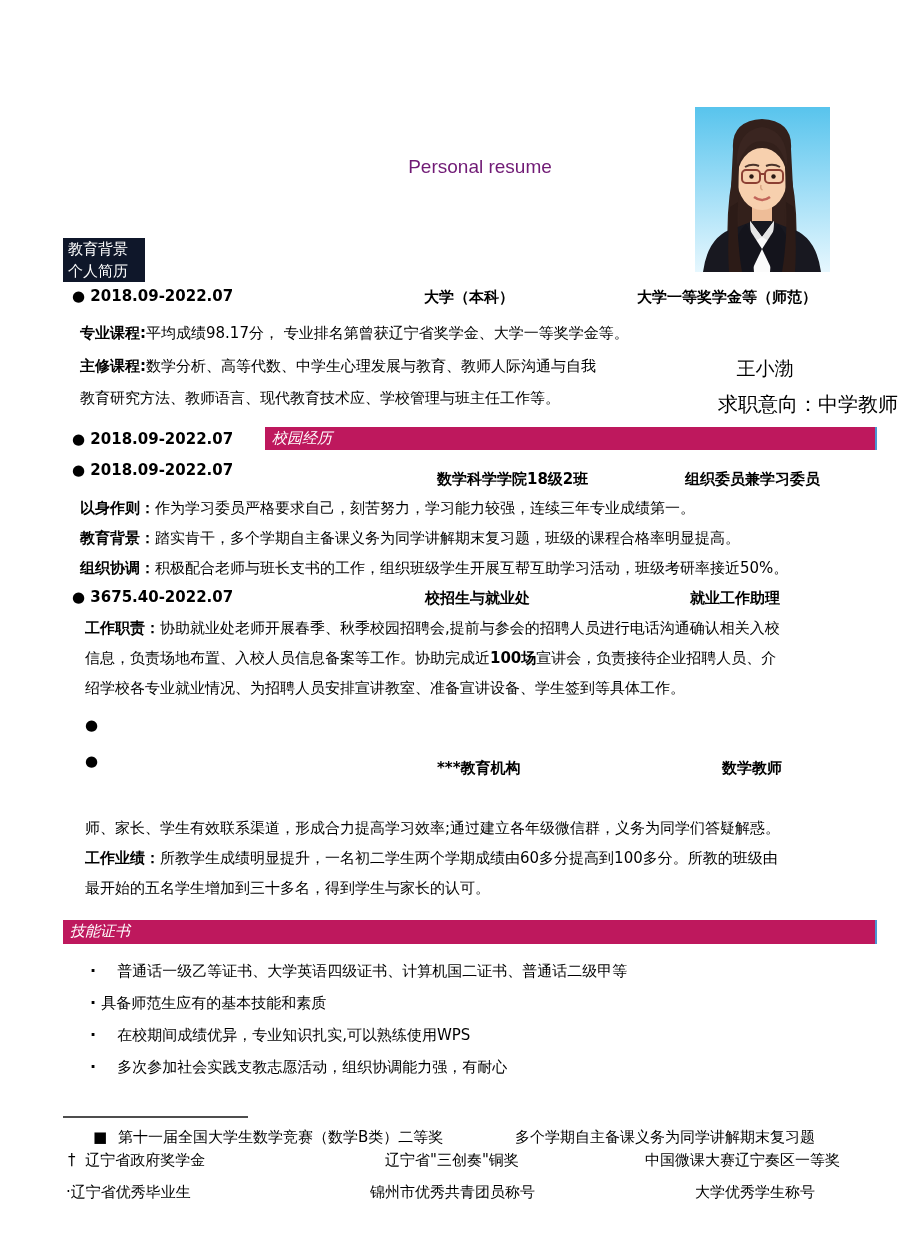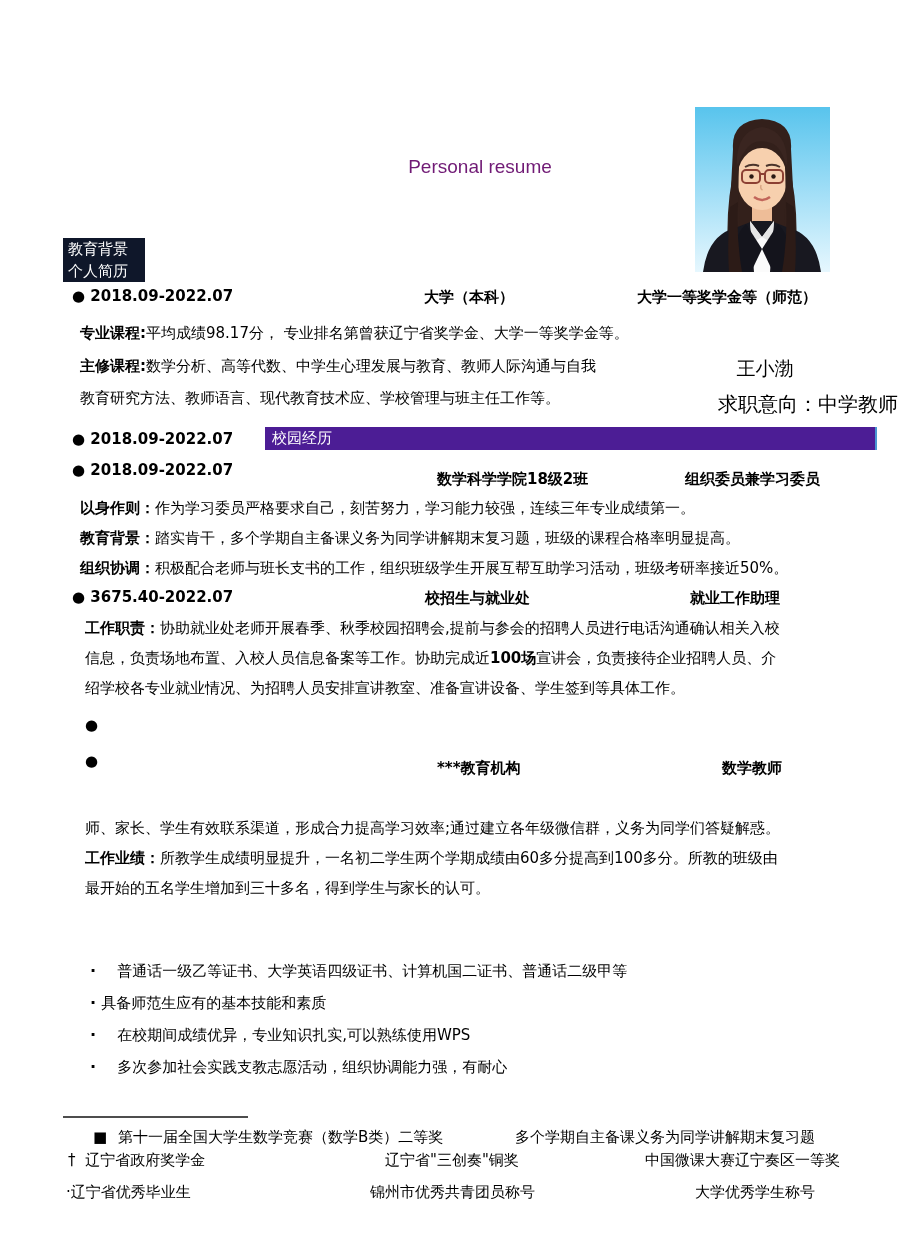--- a/index.html
+++ b/index.html
@@ -17,22 +17,22 @@
   .t15{font-size:15px;}
   .title{
     font-size:19px;color:#701a75;text-align:center;
     font-family:"Liberation Sans","DejaVu Sans",sans-serif;
   }
   .badge{
     background:#0f172a;color:#fff;font-size:15px;line-height:22px;
     padding:0 5px;display:block;
   }
   .bar{
-    background:#4c1d95;color:#fff;font-size:15px;line-height:23px;
-    padding-left:7px;box-sizing:border-box;border-right:2px solid #4a96d2;
+    background:#be185d;color:#fff;font-size:15px;line-height:23px;
+    padding-left:7px;box-sizing:border-box;border-right:2px solid #4a96d2;font-style:italic;
   }
   .serif{font-family:"DejaVu Serif","Liberation Serif",serif;}
   .marker{display:inline-block;}
   .skill-dot{font-size:16px;font-weight:bold;}
   .divider{background:#4d4d4d;height:2px;}
   .lbl{font-weight:bold;}
 </style>
 </head>
 <body>
 
@@ -146,20 +146,21 @@
   </div>
   <div class="abs t15 b" style="left:437px;top:759px;">***教育机构</div>
   <div class="abs t15 b" style="left:722px;top:759px;">数学教师</div>
 
   <div class="abs t15" style="left:85px;top:819px;">师、家长、学生有效联系渠道，形成合力提高学习效率;通过建立各年级微信群，义务为同学们答疑解惑。</div>
   <div class="abs t15" style="left:85px;top:849px;">
     <span class="lbl">工作业绩：</span><span>所教学生成绩明显提升，一名初二学生两个学期成绩由60多分提高到100多分。所教的班级由</span>
   </div>
   <div class="abs t15" style="left:85px;top:879px;">最开始的五名学生增加到三十多名，得到学生与家长的认可。</div>
 
+  <div class="abs bar" style="left:63px;top:920px;width:814px;height:24px;">技能证书</div>
 
   <div class="abs" style="left:90px;top:961px;">
     <span class="skill-dot marker">·</span>
     <span class="t15" style="margin-left:16px;">普通话一级乙等证书、大学英语四级证书、计算机国二证书、普通话二级甲等</span>
   </div>
   <div class="abs" style="left:90px;top:993px;">
     <span class="skill-dot marker">·</span>
     <span class="t15" style="">具备师范生应有的基本技能和素质</span>
   </div>
   <div class="abs" style="left:90px;top:1025px;">

